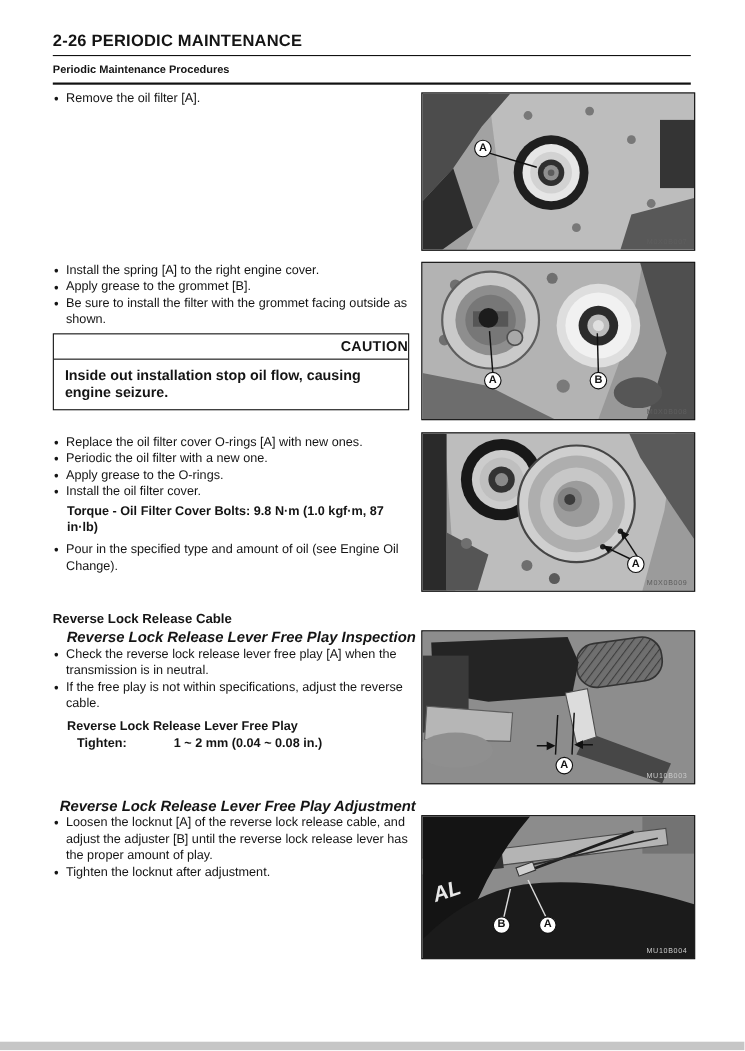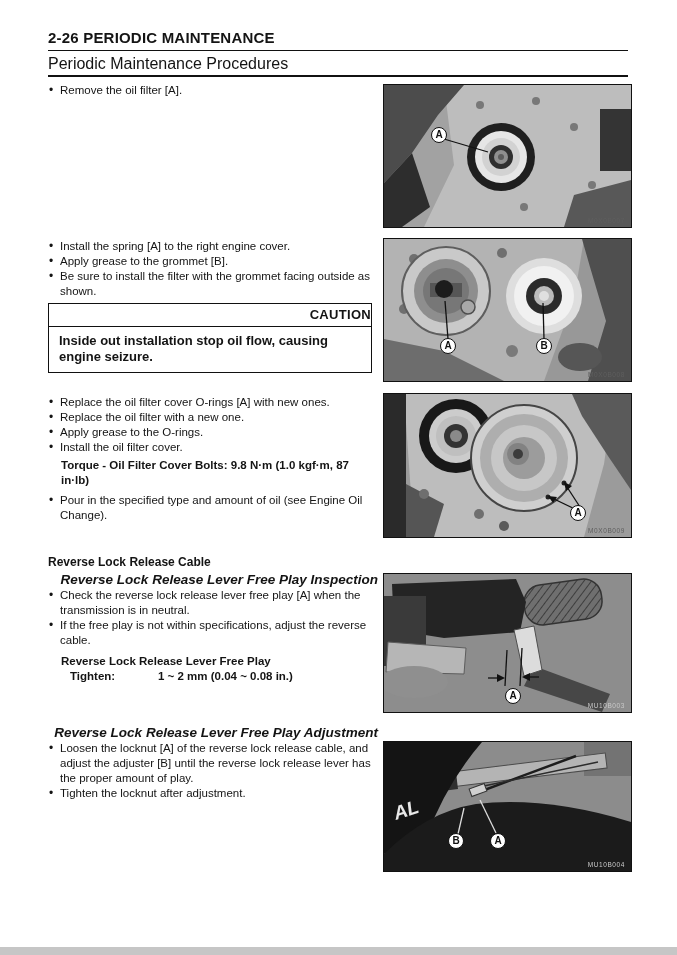--- a/index.html
+++ b/index.html
@@ -5,21 +5,21 @@
   * { margin:0; padding:0; box-sizing:border-box; }
   html,body { background:#ffffff; }
   .page {
     position:relative; width:677px; height:955px; background:#ffffff;
     font-family:"Liberation Sans", sans-serif; color:#141414; overflow:hidden;
   }
   
   .header { position:absolute; left:48px; top:28px; width:580px; }
   .chapter { font-size:15px; font-weight:bold; letter-spacing:0.2px; line-height:19px; }
   .rule-thin { border:0; border-top:1.2px solid #111; margin:3px 0 4px 0; }
-  .section-title { font-size:16px; font-weight:normal; line-height:17px; }
+  .section-title { font-size:10px; font-weight:bold; line-height:17px; }
   .rule-thick { border:0; border-top:2.2px solid #111; margin-top:3px; }
   
   .tblock { position:absolute; left:48px; width:330px; font-size:11.5px; line-height:15px; }
   ul.steps { list-style:none; }
   ul.steps li { position:relative; padding-left:12px; }
   ul.steps li::before { content:"\2022"; position:absolute; left:1px; top:0; font-size:12px; }
   .caution-box { position:absolute; left:48px; top:303px; width:324px; border:1.3px solid #111; }
   .caution-head { text-align:right; font-size:13px; font-weight:bold; padding:3px 0 4px 0; border-bottom:1.3px solid #111; letter-spacing:0.3px; }
   .caution-body { font-size:13px; font-weight:bold; line-height:16px; padding:6px 8px 7px 10px; }
   .torque-line { font-weight:bold; margin:3px 0 5px 13px; }
@@ -69,21 +69,21 @@
   </div>
 
   <div class="caution-box">
     <div class="caution-head">CAUTION</div>
     <div class="caution-body">Inside out installation stop oil flow, causing engine seizure.</div>
   </div>
 
   <div class="tblock" style="top:395px;">
     <ul class="steps">
       <li>Replace the oil filter cover O-rings [A] with new ones.</li>
-      <li>Replace the oil filter with a new one.</li>
+      <li>Periodic the oil filter with a new one.</li>
       <li>Apply grease to the O-rings.</li>
       <li>Install the oil filter cover.</li>
     </ul>
     <div class="torque-line">Torque - Oil Filter Cover Bolts: 9.8 N·m (1.0 kgf·m, 87 in·lb)</div>
     <ul class="steps">
       <li>Pour in the specified type and amount of oil (see Engine Oil Change).</li>
     </ul>
   </div>
 
   <div class="tblock" style="top:554px;">

